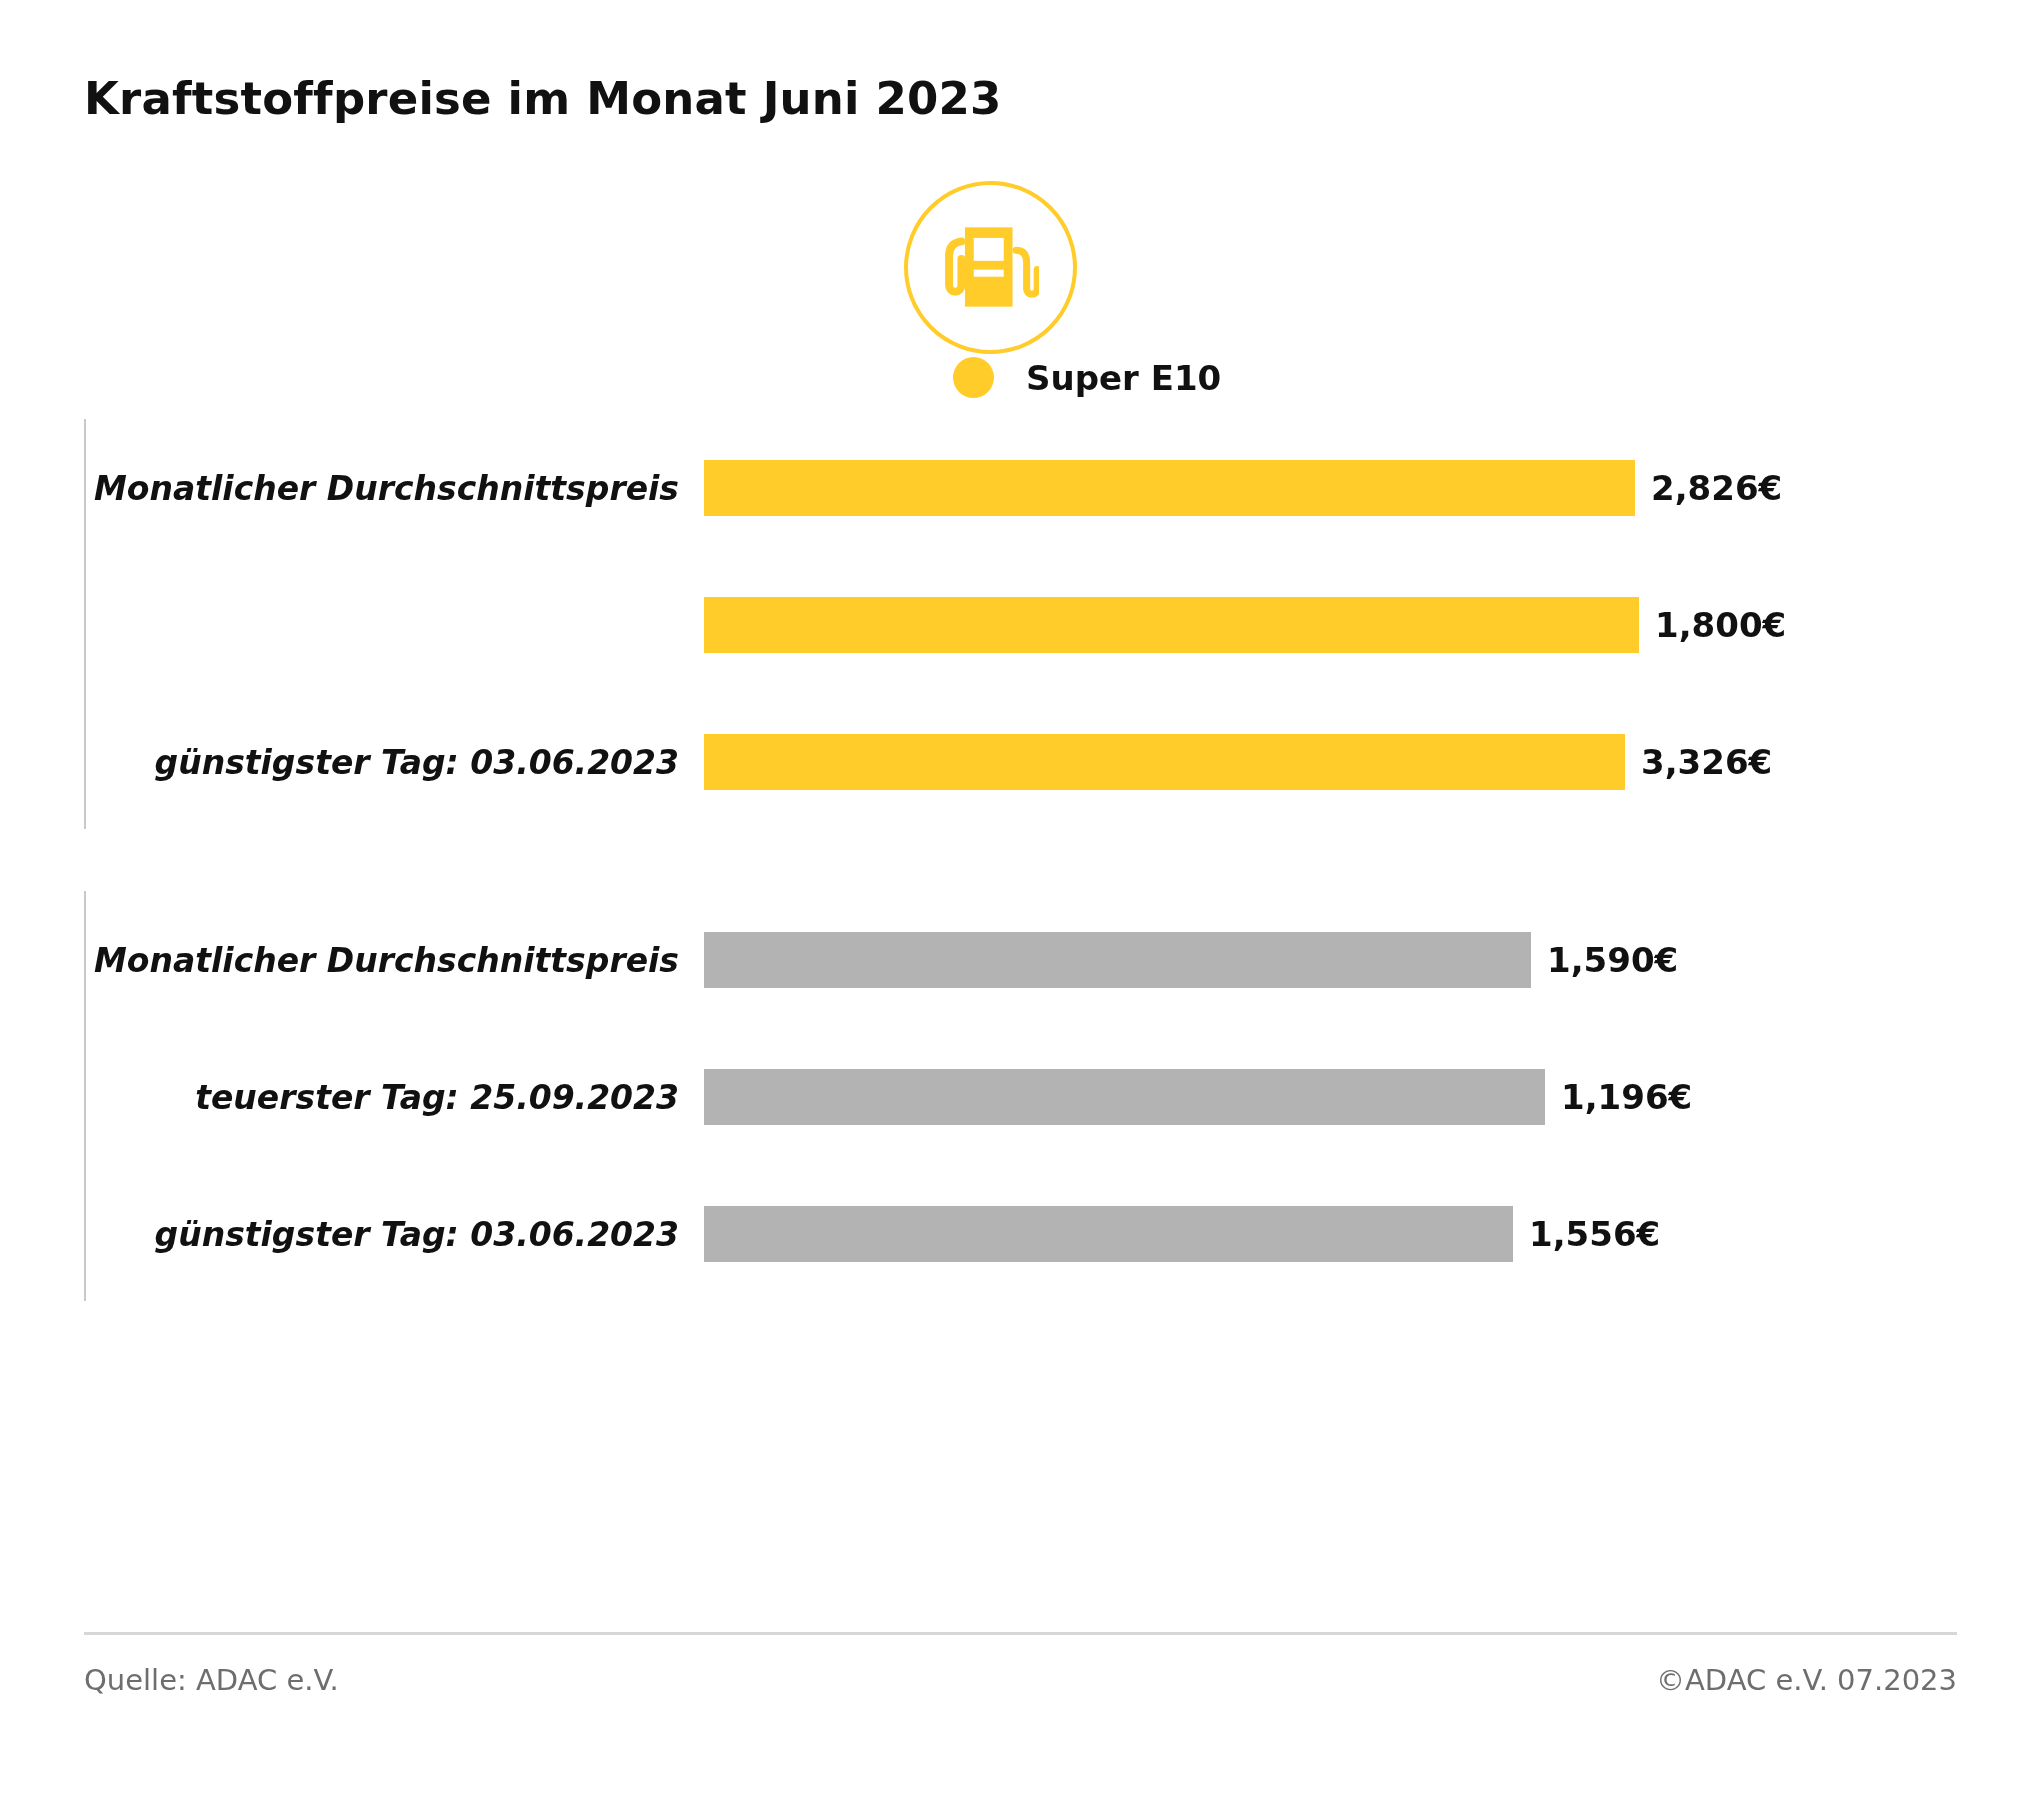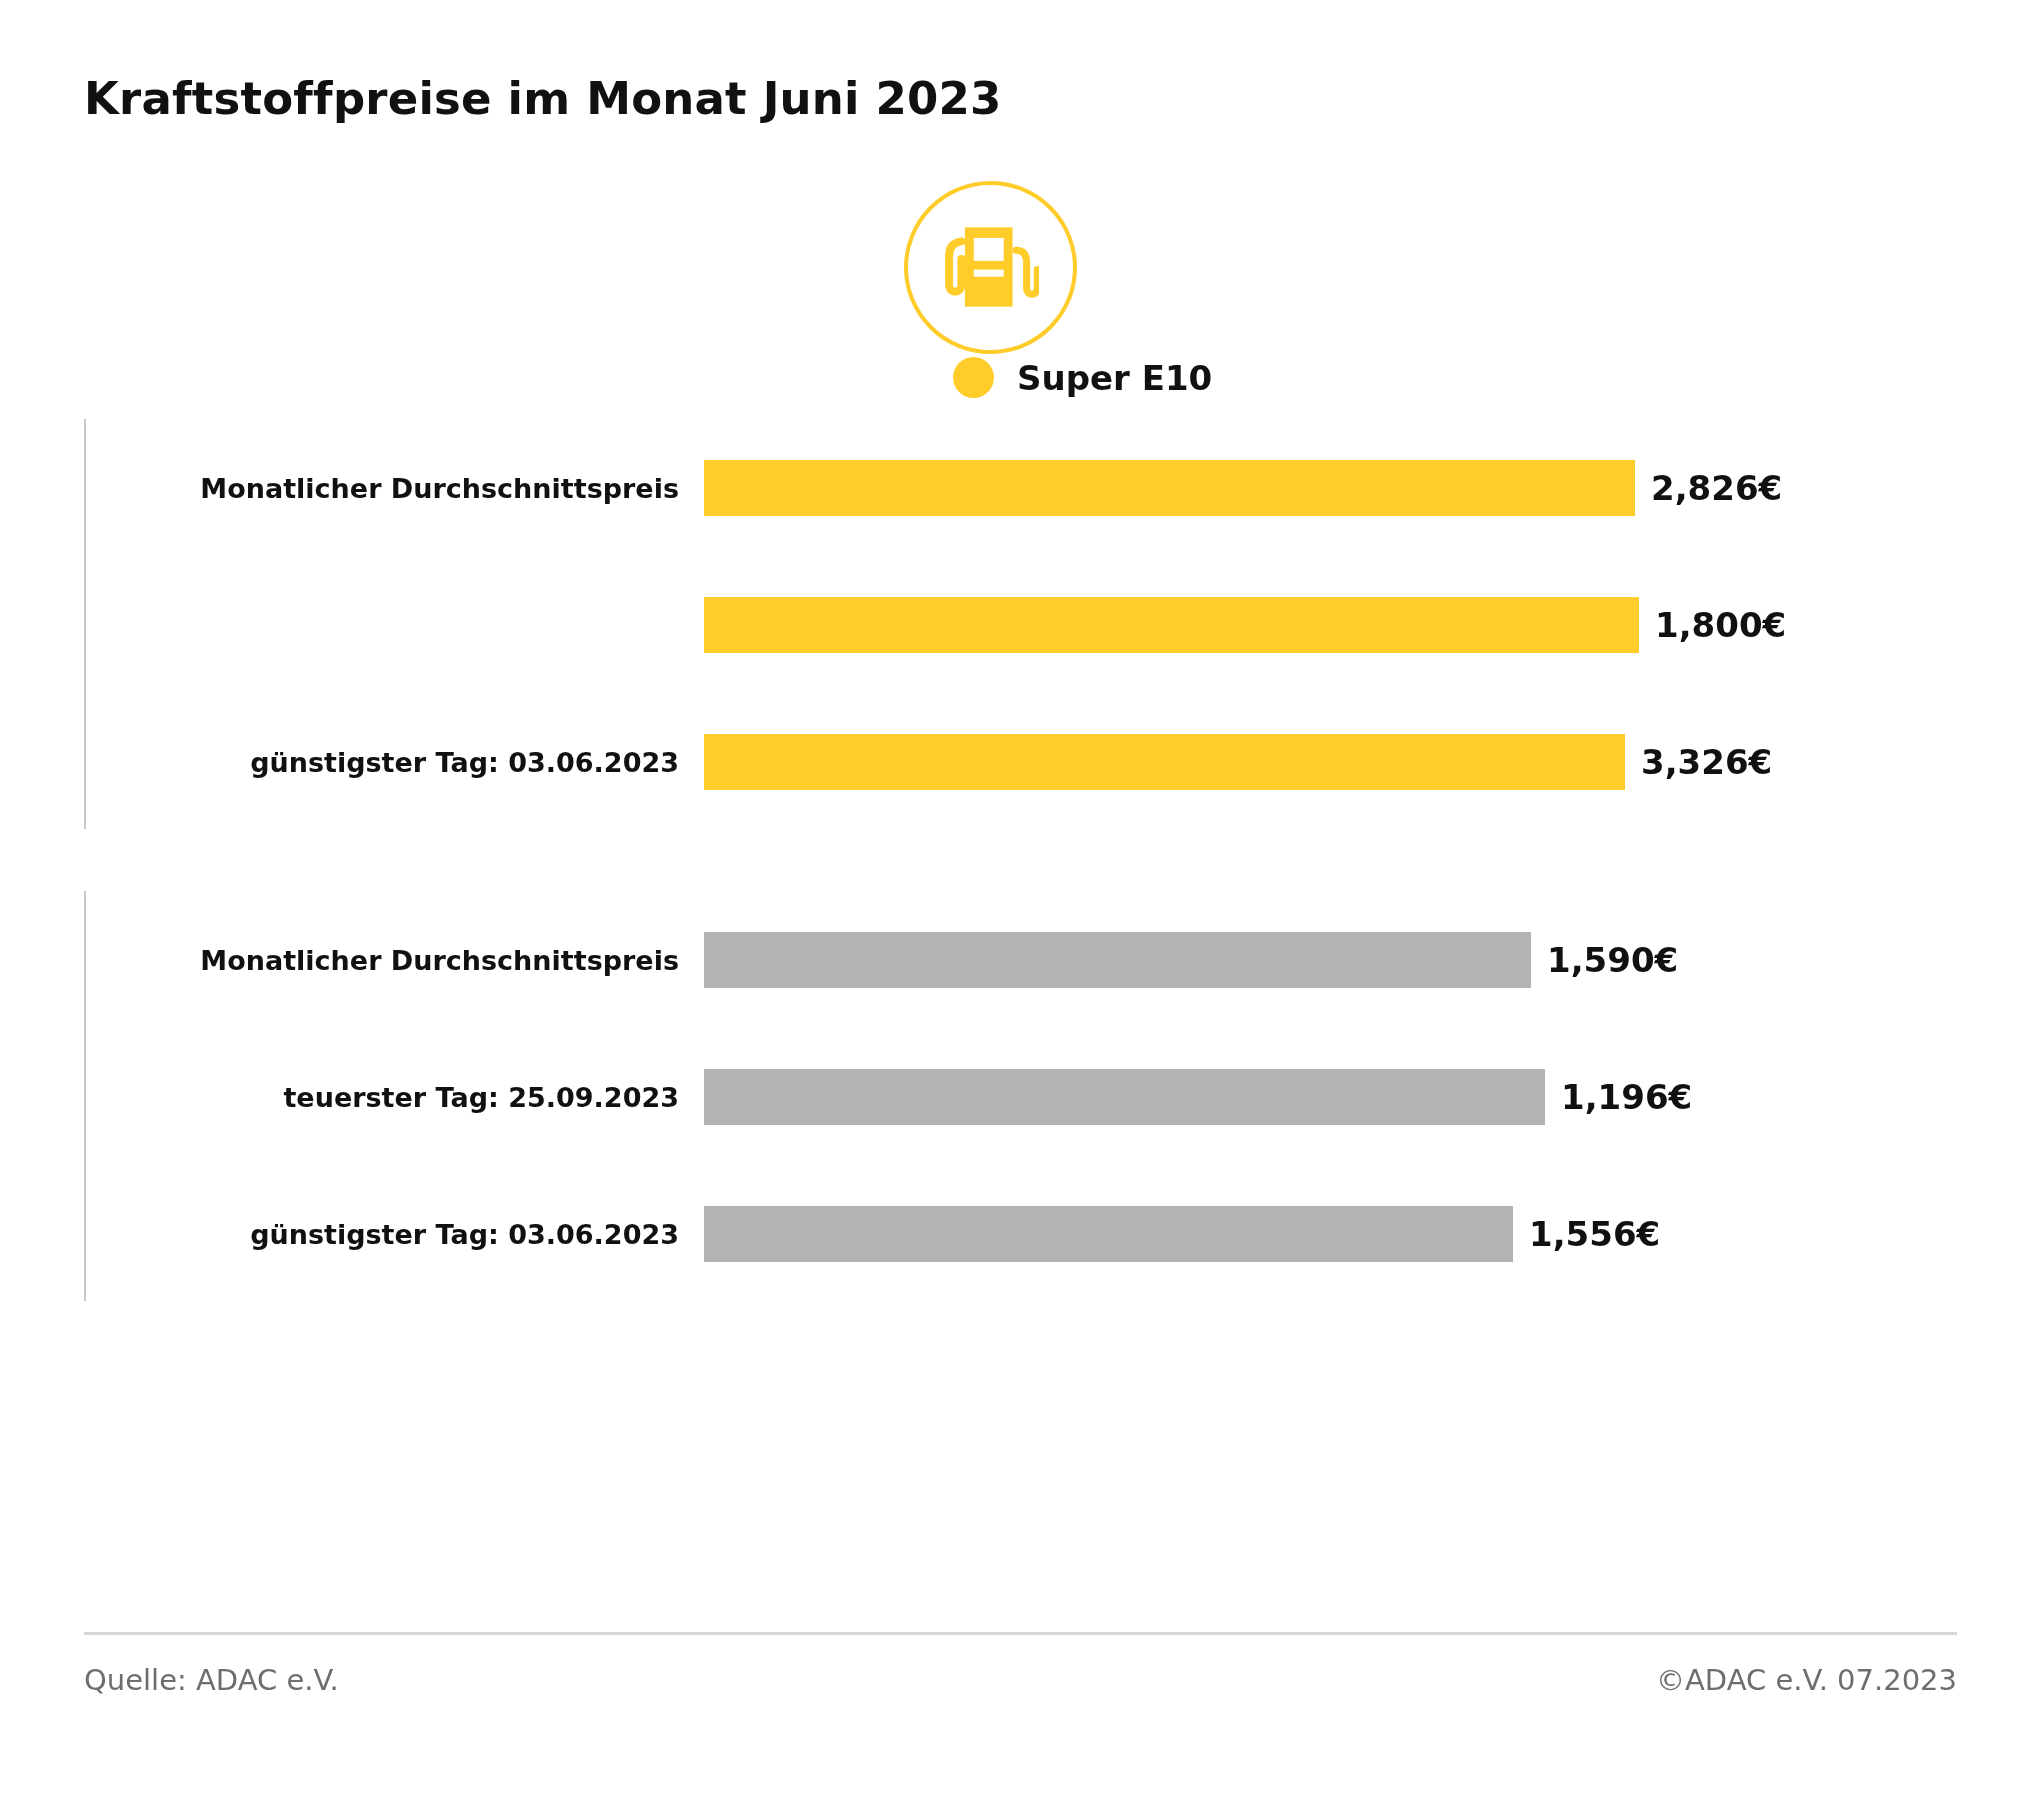--- a/index.html
+++ b/index.html
@@ -63,21 +63,21 @@
   }
   .fuel-circle.gray { border-color: #C9C9C9; }
   .fuel-circle svg { display: block; }
 
   .legend {
     position: absolute;
     top: 185px;
     left: 869px;
     display: flex;
     align-items: center;
-    gap: 23px;
+    gap: 32px;
   }
   .legend-dot {
     width: 41px;
     height: 41px;
     border-radius: 50%;
     background: #FFCC2A;
     flex: 0 0 auto;
   }
   .legend-dot.gray { background: #B3B3B3; }
   .legend-label {
@@ -101,24 +101,25 @@
     height: 137px;
     display: flex;
     align-items: center;
   }
   .bar-label {
     position: absolute;
     right: calc(100% + 25px);
     top: 50%;
     transform: translateY(-50%);
     white-space: nowrap;
-    font-size: 27px;
+    font-size: 33px;
     font-weight: bold;
     color: #111111;
     text-align: right;
+    font-style: italic;
   }
   .bar {
     height: 56px;
     background: #FFCC2A;
     border-radius: 0;
   }
   .bar.gray { background: #B3B3B3; }
   .bar-value {
     margin-left: 16px;
     font-size: 34px;

